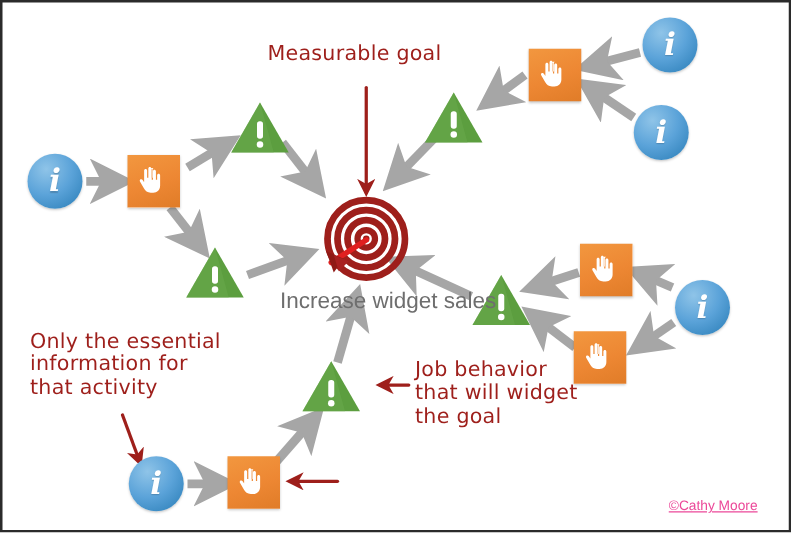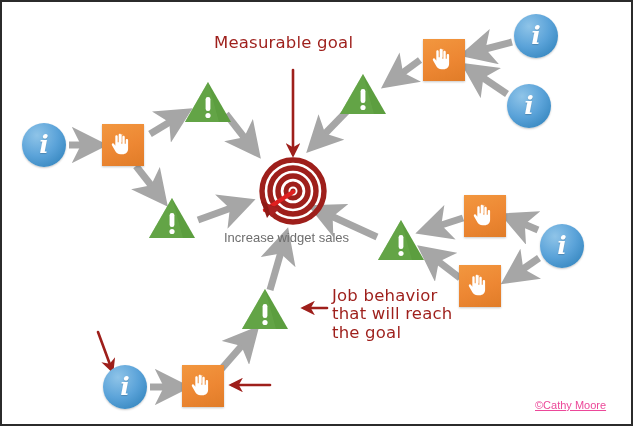--- a/index.html
+++ b/index.html
@@ -88,21 +88,21 @@
     font-size: 16.5px;
     font-weight: normal;
     line-height: 1.12;
     letter-spacing: 0.2px;
     white-space: pre-line;
   }
   .target-caption {
     position: absolute;
     color: #6e6e6e;
     font-family: "Liberation Sans", sans-serif;
-    font-size: 13px;
+    font-size: 18px;
     white-space: nowrap;
   }
   .credit {
     position: absolute;
     color: #ec4899;
     font-family: "Liberation Sans", sans-serif;
     font-size: 11px;
     white-space: nowrap;
     text-decoration: underline;
   }
@@ -248,21 +248,24 @@
       <circle cx="38" cy="34" r="2.6" fill="#9e1f1b"></circle>
       <line x1="10" y1="53" x2="38" y2="35" stroke="#e02020" stroke-width="4.4" stroke-linecap="round"></line>
       <path d="M6 44 L20 50 L12 61 Z" fill="#8f1a16"></path>
       <path d="M12 47 L24 52 L16 60 Z" fill="#a82020"></path>
     </svg>
   </div>
   <div class="target-caption" style="left:222px; top:228px;">Increase widget sales</div>
 
   <div class="annotation" style="left:212px; top:32px;">Measurable goal</div>
 
+  <div class="annotation" style="left:22px; top:262px;">Only the essential
+information for
+that activity</div>
 
   <div class="annotation" style="left:330px; top:285px;">Job behavior
-that will reach
+that will widget
 the goal</div>
 
 
   <div class="credit" style="left:533px; top:397px;">©Cathy Moore</div>
 
 </div>
 
 </body></html>

